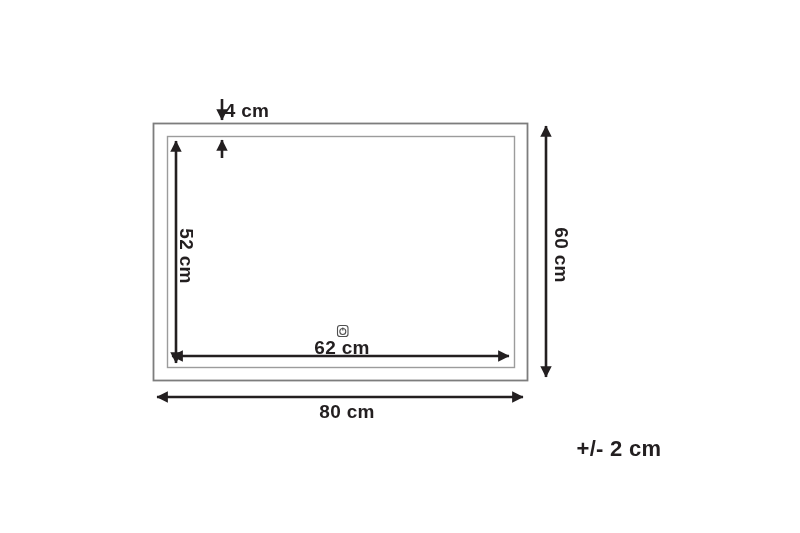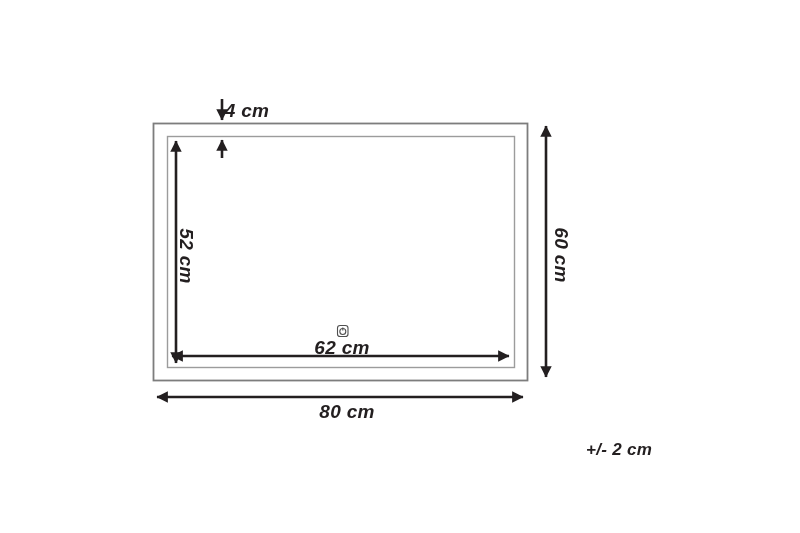--- a/index.html
+++ b/index.html
@@ -10,40 +10,39 @@
   }
   * { box-sizing: border-box; }
   html, body { margin: 0; padding: 0; background: var(--bg); }
   .canvas {
     position: relative;
     width: 800px;
     height: 522px;
     background: var(--bg);
     font-family: "Liberation Sans", sans-serif;
     overflow: hidden;
-    font-style: italic;
   }
   .canvas svg { position: absolute; left: 0; top: 0; }
   .frame-outer { fill: none; stroke: var(--frame-outer); stroke-width: 1.8; }
   .frame-inner { fill: none; stroke: var(--frame-inner); stroke-width: 1.4; }
   .dim-line { stroke: var(--dim-color); stroke-width: 2.6; fill: none; }
   .arrowhead { fill: var(--dim-color); }
   .icon-stroke { stroke: #4f4f4f; fill: none; stroke-width: 1.1; }
   .dim-label {
     position: absolute;
     transform: translate(-50%, -50%);
     font-weight: bold;
     font-size: 19px;
     line-height: 1;
     color: var(--dim-color);
     white-space: nowrap;
     letter-spacing: 0.3px;
   }
   .dim-label.rot { transform: translate(-50%, -50%) rotate(90deg); }
-  .dim-label.small { font-size: 17px; }
+  .dim-label.small { font-size: 22px; }
 </style>
 </head>
 <body>
 
 <div class="canvas">
 
   <svg width="800" height="533" viewBox="0 0 800 533">
     <defs>
       <marker id="ah" viewBox="0 0 10 10" refX="9.5" refY="5" markerWidth="5" markerHeight="4.4" orient="auto-start-reverse">
         <path class="arrowhead" d="M 0 0 L 10 5 L 0 10 z"></path>

